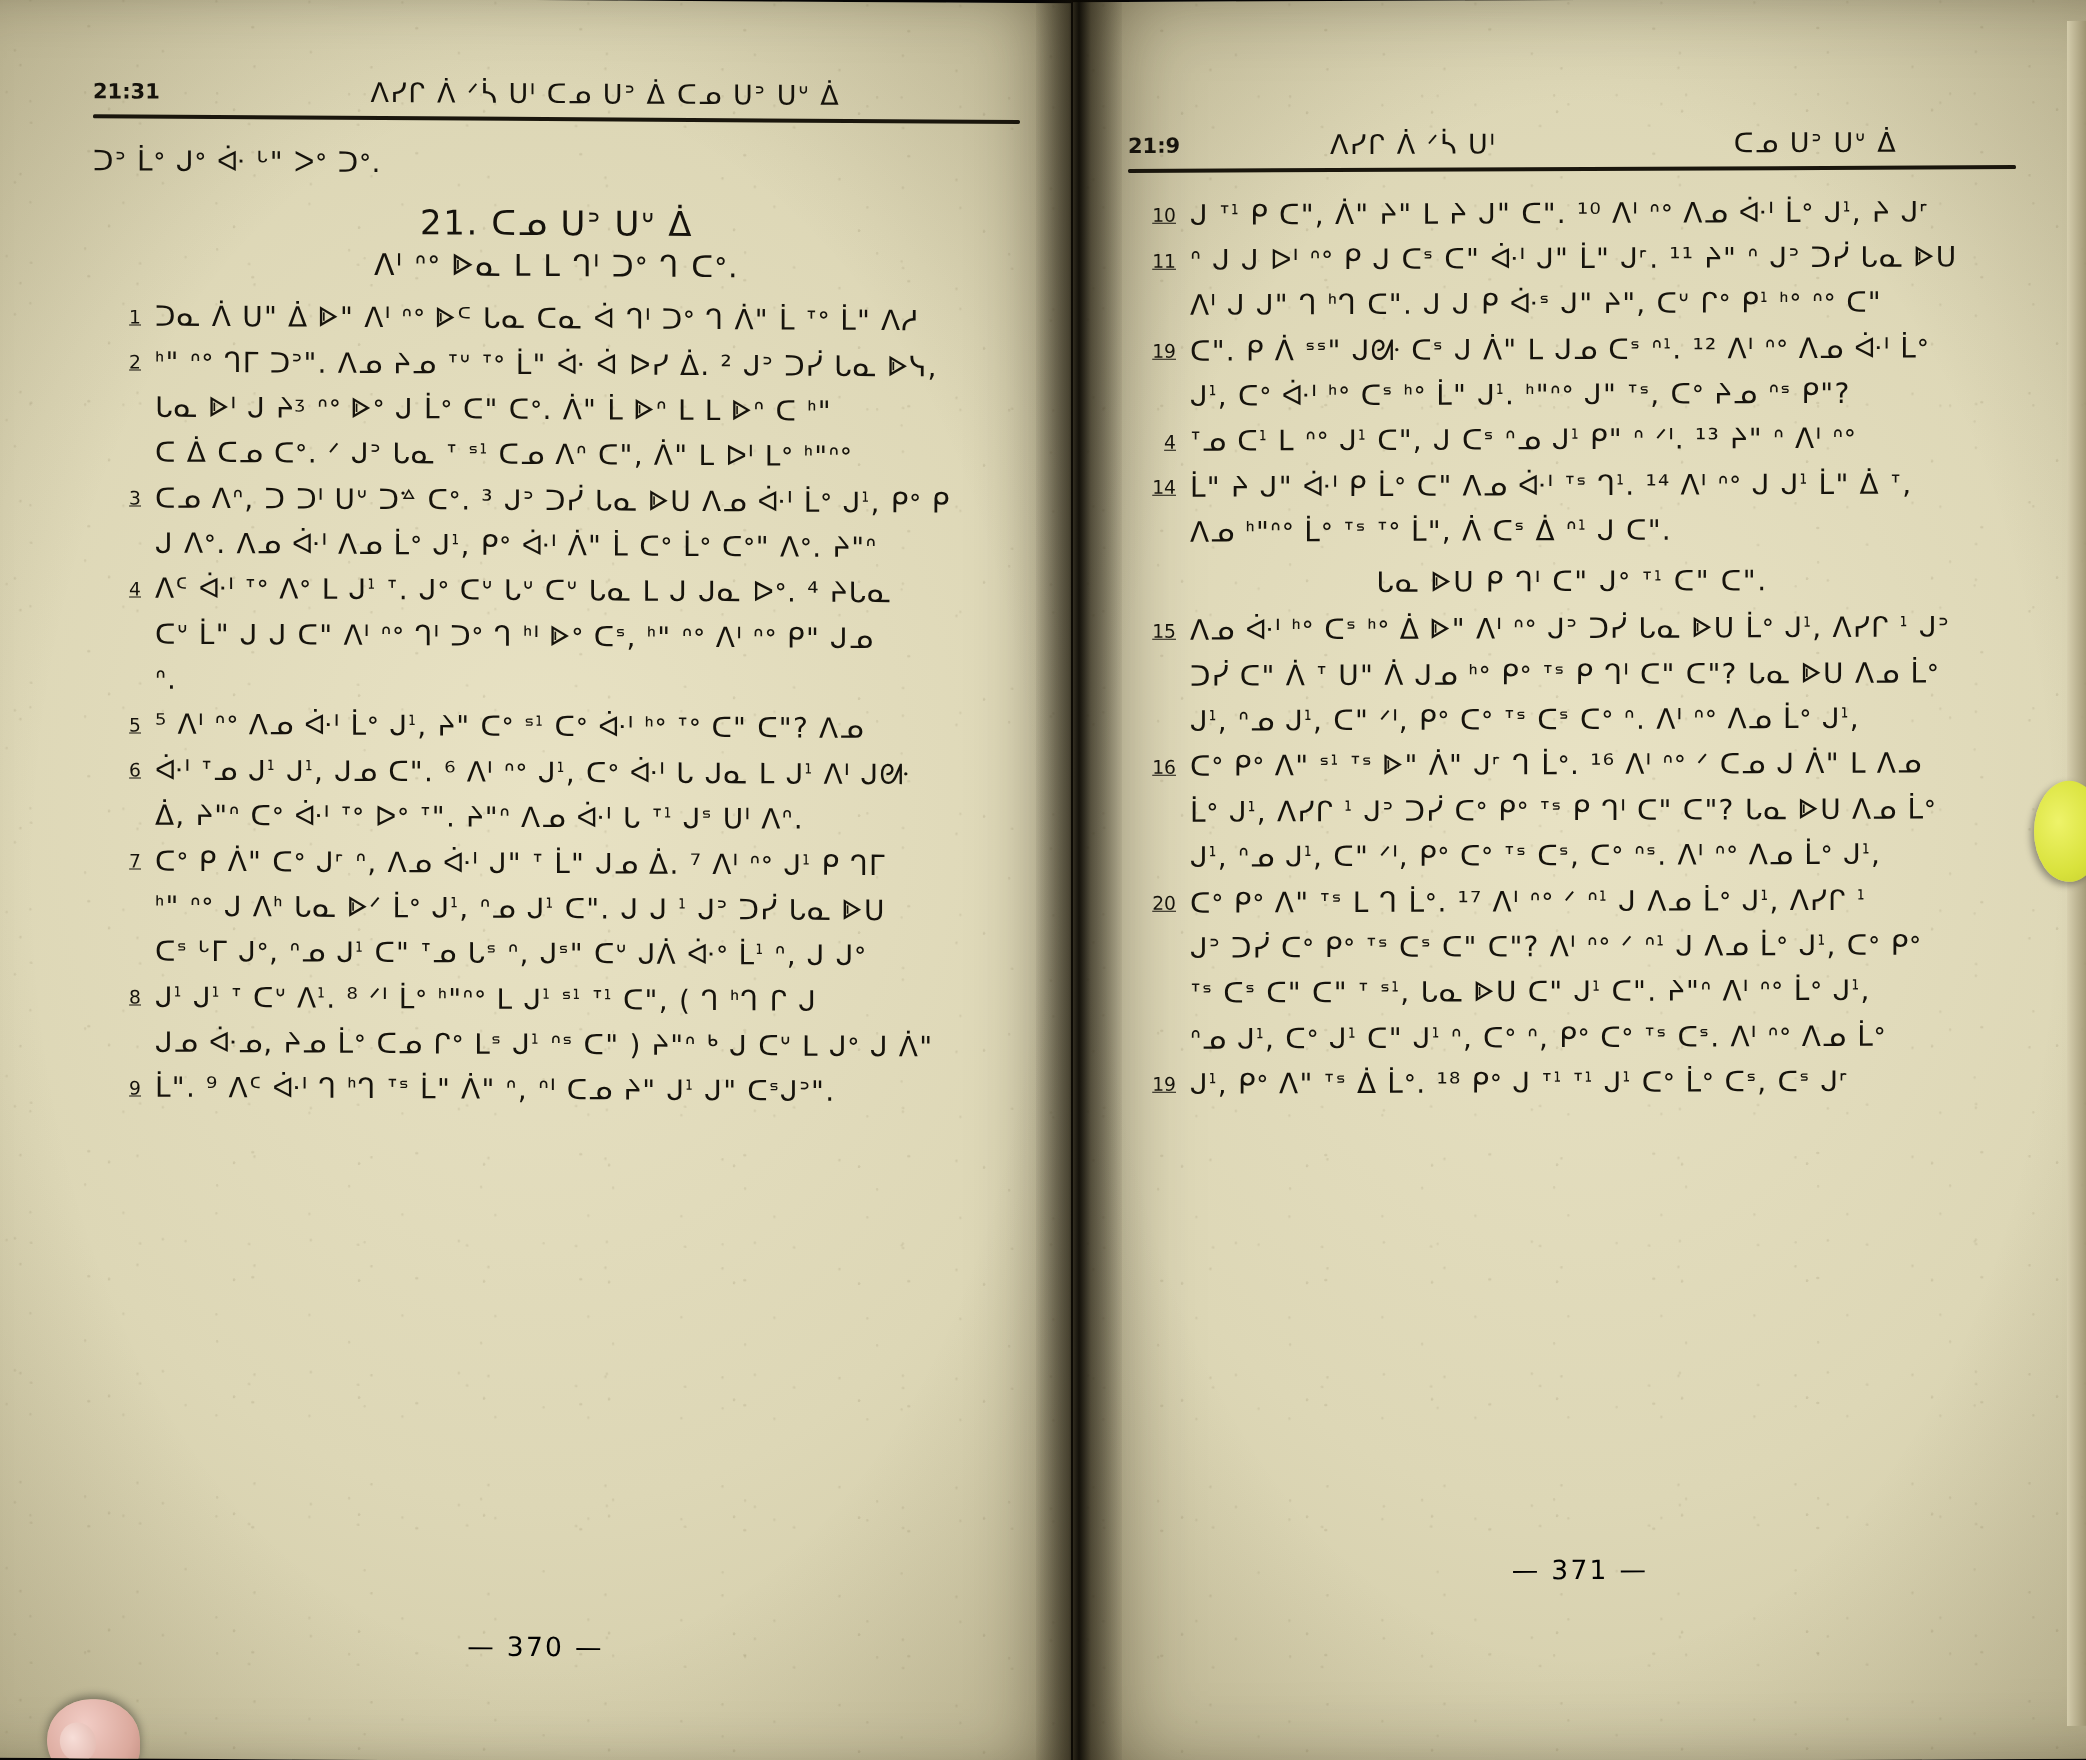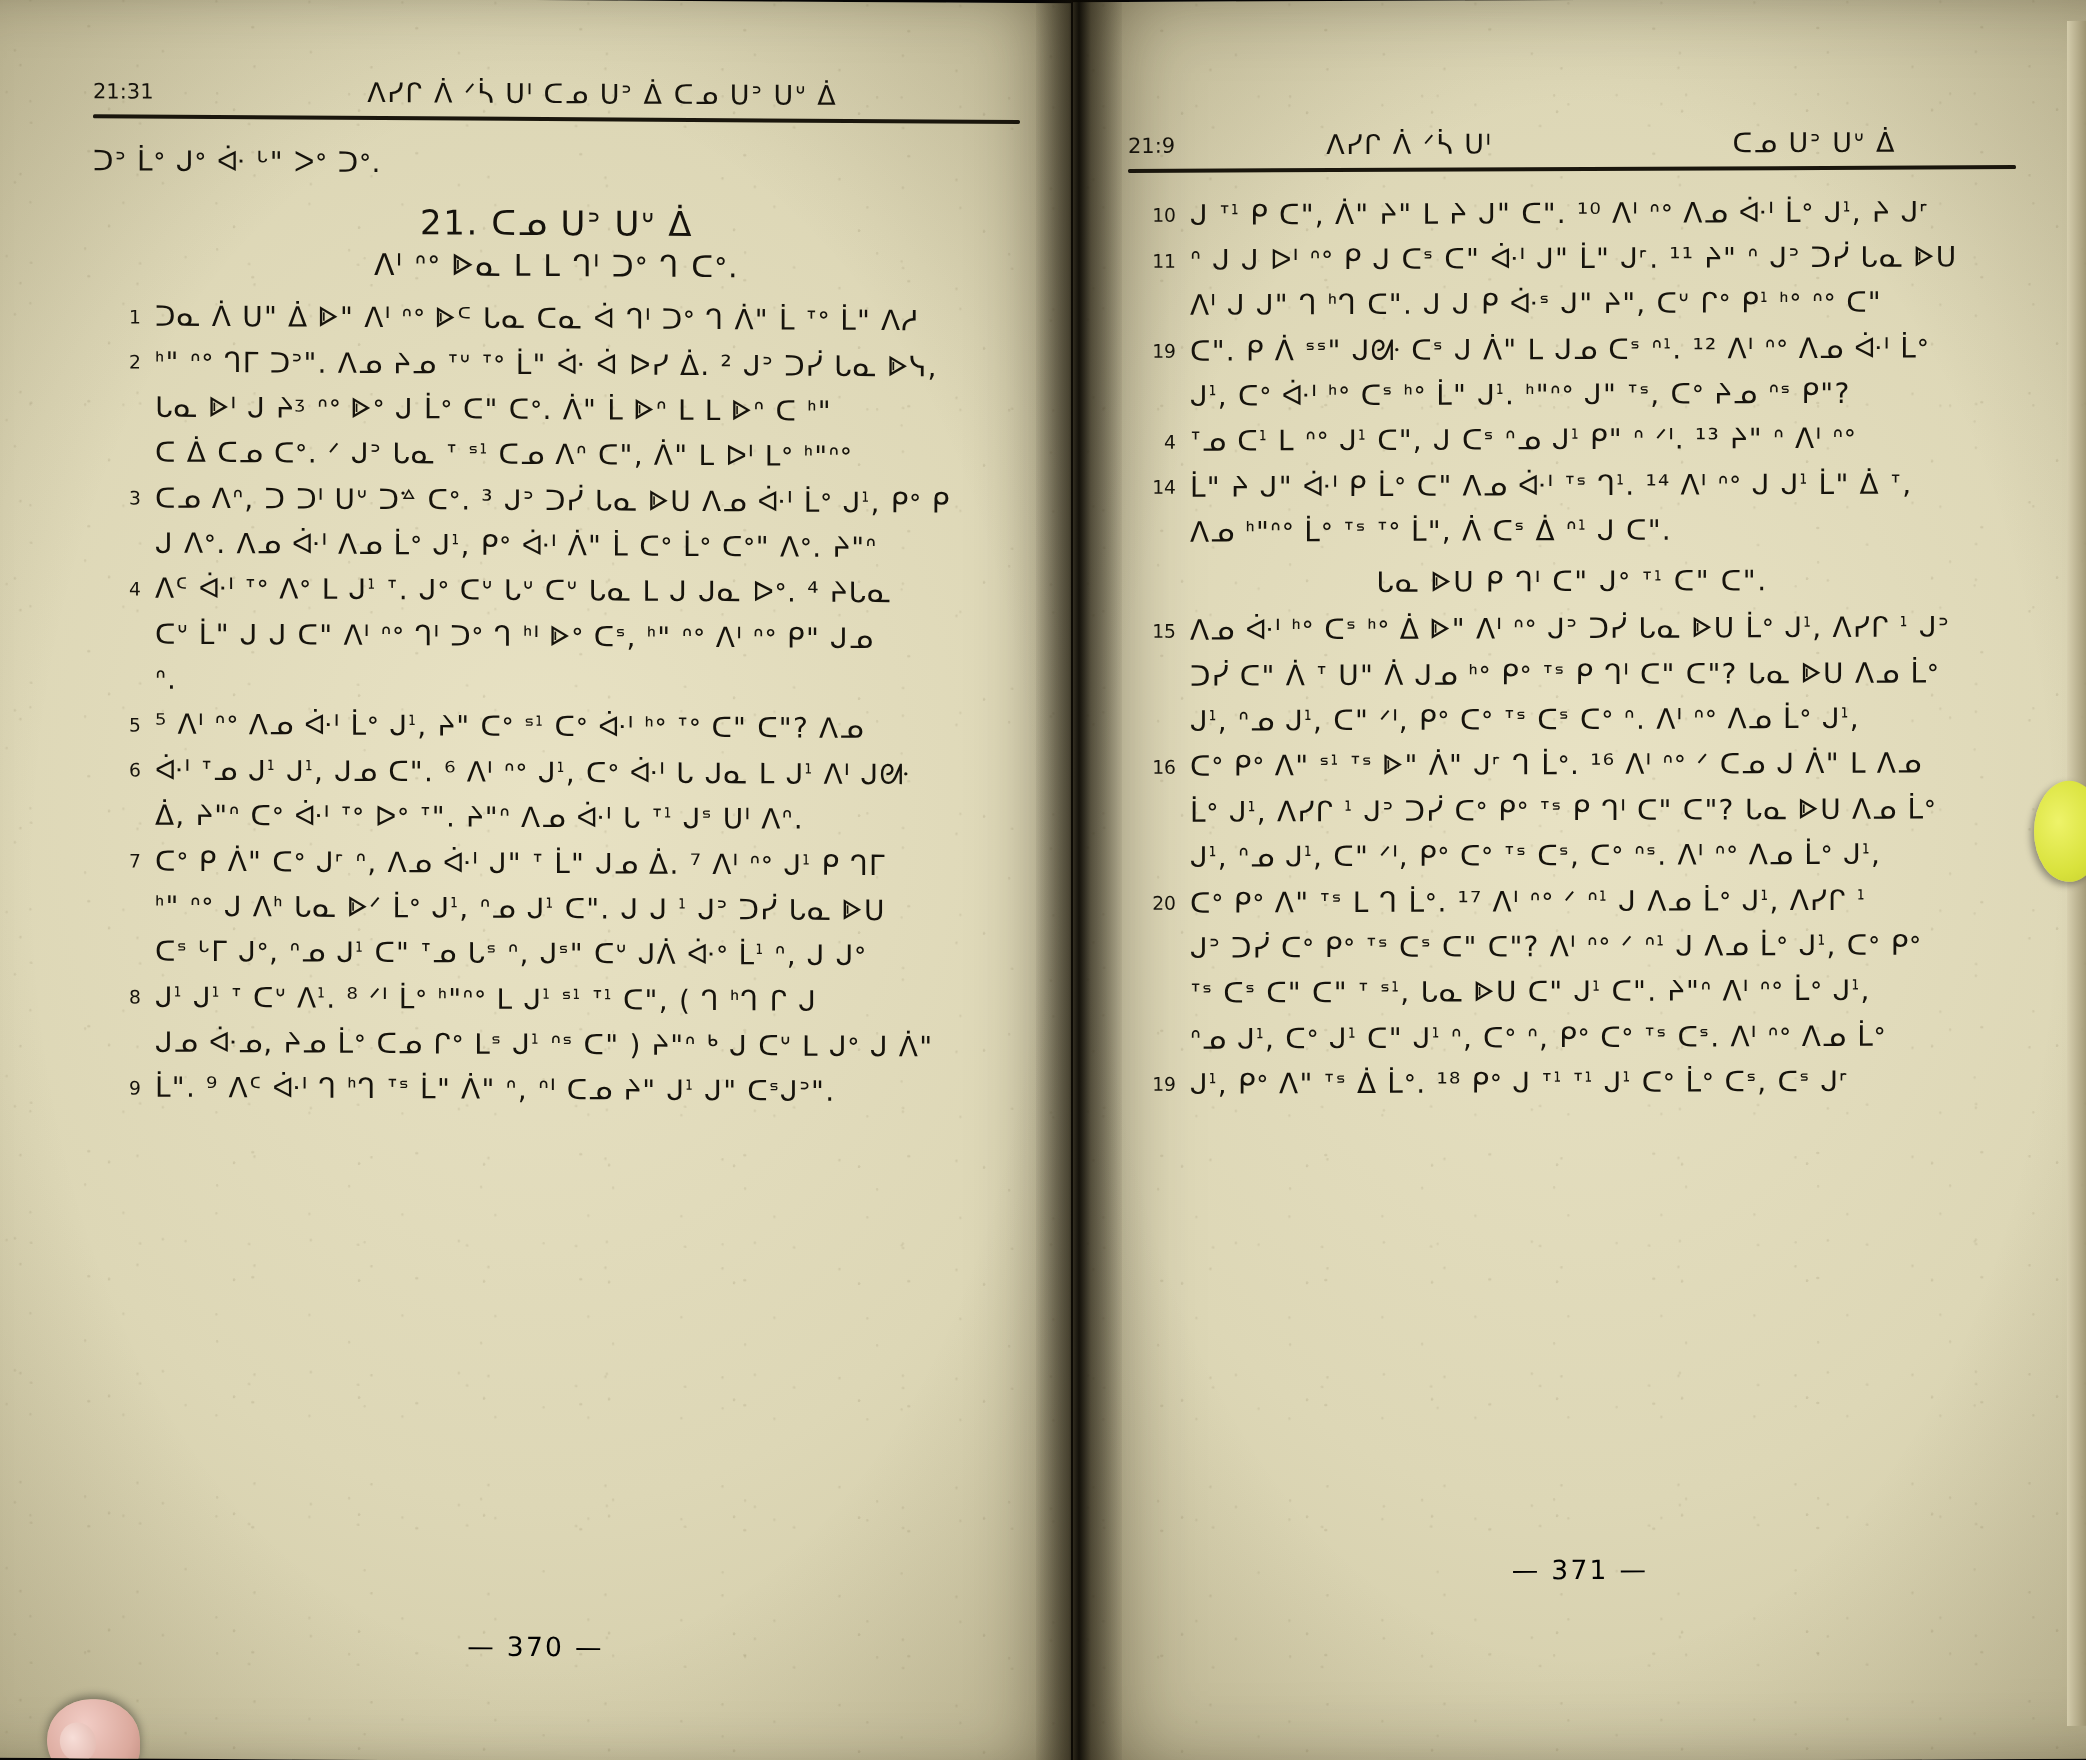--- a/index.html
+++ b/index.html
@@ -139,21 +139,21 @@
   .runhead {
     display: flex;
     align-items: flex-end;
     gap: 31px;
     font-size: 26.5px;
     letter-spacing: 1.6px;
     white-space: nowrap;
   }
   .runhead .folio {
     font-size: 21px;
-    font-weight: 400;
+    font-weight: 700;
     letter-spacing: 0;
     padding-bottom: 3.1px;
   }
   .runhead .rh-text {
     flex: 1;
     text-align: center;
     font-size: 27px;
   }
   .runhead .rh-text.spread {
     display: flex;
@@ -200,20 +200,21 @@
     display: flex;
     align-items: flex-start;
   }
   .vnum {
     width: 48px;
     flex: 0 0 48px;
     font-size: 18.7px;
     text-align: right;
     padding-right: 14px;
     padding-top: 12.5px;
+    text-decoration: underline;
   }
   .vtext {
     flex: 1;
     font-size: 28px;
     line-height: 1.62;
     letter-spacing: 1.2px;
     white-space: nowrap;
   }
 
   .pagenum {

